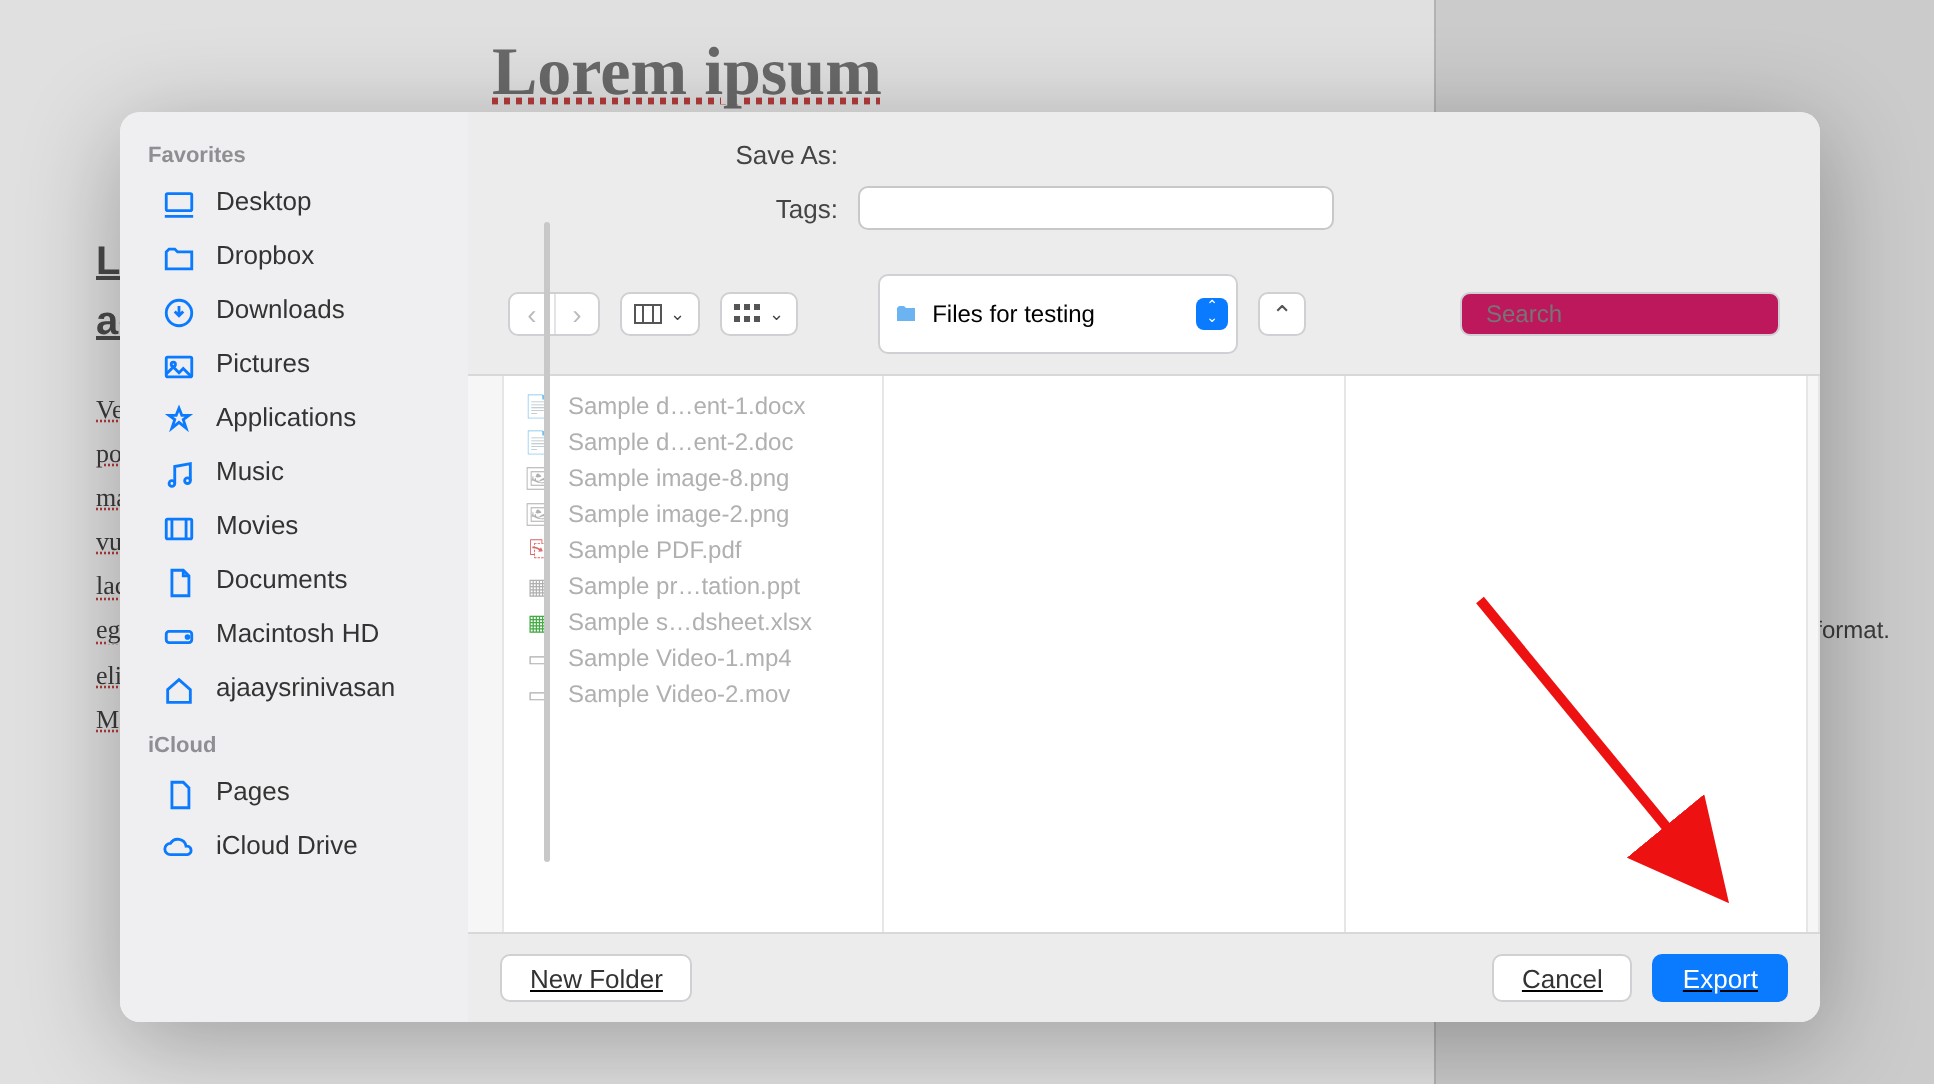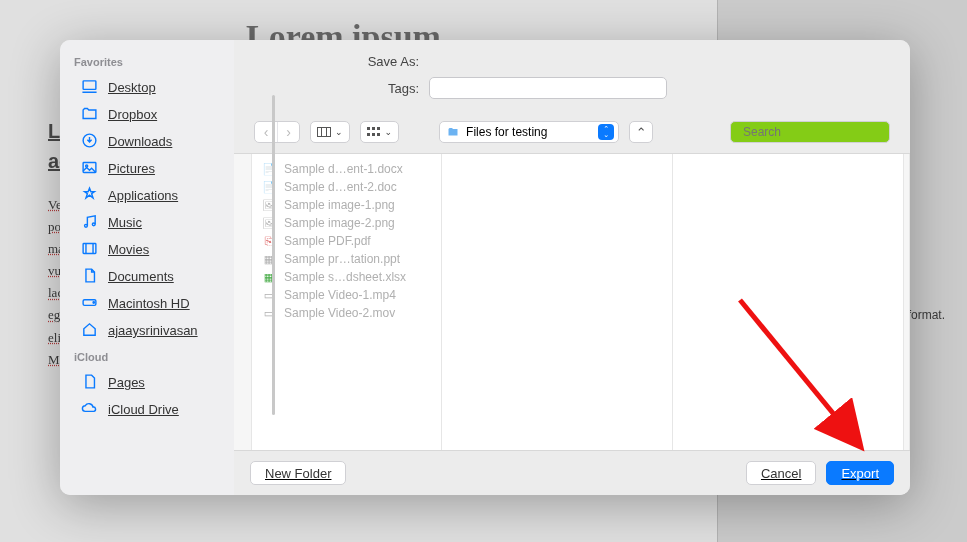--- a/index.html
+++ b/index.html
@@ -4,44 +4,44 @@
 <style>
 *{box-sizing:border-box;margin:0;padding:0;font-family:-apple-system,BlinkMacSystemFont,"Segoe UI",sans-serif;}
 body{background:#f0f0f0;width:967px;height:542px;overflow:hidden;position:relative;}
 .bg-doc{position:absolute;top:0;left:0;right:0;bottom:0;background:#fff;padding:0 30px;}
 .bg-doc h1{color:#787878;font-family:Georgia,serif;font-size:34px;font-weight:bold;text-decoration:underline;text-decoration-style:dotted;text-decoration-color:#c44;margin:18px 0 10px 216px;}
 .bg-doc h3{color:#555;font-family:Georgia,serif;font-size:20px;text-decoration:underline;margin:60px 0 10px 18px;line-height:1.5;}
 .bg-doc p{color:#444;font-family:Georgia,serif;font-size:13px;text-decoration:underline;text-decoration-style:dotted;text-decoration-color:#c44;margin:18px 0 0 18px;line-height:1.7;width:14px;}
 .bg-rightpanel{position:absolute;right:0;top:0;width:250px;height:542px;background:#e8e8e8;border-left:1px solid #ccc;}
 .bg-rightpanel .fmt{position:absolute;top:308px;right:22px;color:#444;font-size:12px;}
 .overlay{position:absolute;inset:0;background:rgba(0,0,0,0.12);}
-.dialog{position:absolute;left:60px;top:40px;width:850px;height:455px;background:#ececec;border-radius:10px;box-shadow:0 10px 50px rgba(0,0,0,0.3);display:flex;overflow:hidden;}
+.dialog{position:absolute;left:60px;top:56px;width:850px;height:455px;background:#ececec;border-radius:10px;box-shadow:0 10px 50px rgba(0,0,0,0.3);display:flex;overflow:hidden;}
 .sidebar{width:174px;height:100%;background:rgba(240,240,242,0.9);overflow-y:auto;padding:8px 0;}
 .sidebar::-webkit-scrollbar{width:4px;}
 .sb-section{color:#8e8e93;font-size:11px;font-weight:600;padding:8px 14px 4px;}
-.sb-item{display:flex;align-items:flex-end;gap:10px;padding:4px 14px;font-size:13px;color:#333;cursor:default;border-radius:5px;margin:1px 6px;text-decoration:underline;}
+.sb-item{display:flex;align-items:flex-start;gap:10px;padding:4px 14px;font-size:13px;color:#333;cursor:default;border-radius:5px;margin:1px 6px;}
 .sb-item .ic{width:18px;height:18px;display:flex;align-items:center;justify-content:center;color:#0a7aff;}
 .sb-item .ic svg{width:17px;height:17px;}
 .scrollhint{position:absolute;left:212px;top:55px;width:3px;height:320px;background:#c8c8c8;border-radius:2px;}
 .main{flex:1;display:flex;flex-direction:column;background:#ececec;}
 .top-rows{padding:14px 20px 8px;}
 .row{display:flex;align-items:center;margin-bottom:8px;}
 .row-label{width:175px;text-align:right;font-size:13px;color:#444;padding-right:10px;}
 .row .txt{flex:0 0 238px;height:22px;border:1px solid #c8c8cc;border-radius:5px;padding:2px 6px;font-size:12px;background:#fff;}
 .row .txt.focus{border:2px solid #5e9df7;outline:0;}
 .toolbar{display:flex;align-items:center;gap:10px;padding:6px 20px 10px;border-bottom:1px solid #d8d8d8;}
 .navbtns{display:flex;align-items:center;border:1px solid #d0d0d4;border-radius:5px;background:#fff;height:22px;}
 .navbtns span{width:22px;height:20px;display:flex;align-items:center;justify-content:center;color:#bbb;font-size:14px;}
 .navbtns span+span{border-left:1px solid #e4e4e8;}
 .pill{display:flex;align-items:center;gap:4px;border:1px solid #d0d0d4;border-radius:5px;background:#fff;height:22px;padding:0 6px;color:#444;font-size:12px;}
-.folder-dd{display:flex;align-items:center;gap:6px;background:#fff;border:1px solid #d0d0d4;border-radius:5px;height:22px;padding:0 4px 0 6px;min-width:180px;font-size:12px;}
+.folder-dd{display:flex;align-items:center;gap:6px;background:#fff;border:1px solid #d0d0d4;border-radius:5px;height:40px;padding:0 4px 0 6px;min-width:180px;font-size:12px;}
 .folder-dd .folder-ic{width:14px;height:12px;}
 .dd-arrows{margin-left:auto;width:16px;height:16px;background:#0a7aff;border-radius:4px;display:flex;flex-direction:column;align-items:center;justify-content:center;color:#fff;font-size:7px;line-height:6px;}
 .up-btn{width:24px;height:22px;border:1px solid #d0d0d4;border-radius:5px;background:#fff;display:flex;align-items:center;justify-content:center;font-size:13px;color:#555;}
-.search-box{flex:1;max-width:160px;height:22px;border:1px solid #d0d0d4;border-radius:5px;background:#84cc16;display:flex;align-items:center;padding:0 6px;gap:6px;margin-left:auto;}
+.search-box{flex:1;max-width:160px;height:22px;border:1px solid #d0d0d4;border-radius:5px;background:#be185d;display:flex;align-items:center;padding:0 6px;gap:6px;margin-left:auto;}
 .search-box input{border:0;outline:0;flex:1;font-size:12px;background:transparent;}
 .filecols{flex:1;display:flex;background:#fff;border-bottom:1px solid #d8d8d8;overflow:hidden;}
 .col{border-right:1px solid #e6e6e6;overflow-y:auto;padding:6px 0;}
 .col.c0{width:18px;background:#f6f6f6;}
 .col.c1{width:190px;}
 .col.c2,.col.c3{flex:1;}
 .col.c4{width:6px;background:#f6f6f6;}
 .file-item{display:flex;align-items:center;gap:8px;padding:2px 10px;font-size:12px;color:#b0b0b0;cursor:default;}
 .file-item .fi{width:14px;height:14px;display:flex;align-items:center;justify-content:center;font-size:11px;}
 .bottom-bar{display:flex;align-items:center;padding:10px 16px;gap:10px;text-decoration:underline;}
@@ -242,21 +242,21 @@
         <div class="file-item">
             <span class="fi">📄</span>
             <span>Sample d…ent-1.docx</span>
           </div>
         <div class="file-item">
             <span class="fi">📄</span>
             <span>Sample d…ent-2.doc</span>
           </div>
         <div class="file-item">
             <span class="fi">🖼</span>
-            <span>Sample image-1.png</span>
+            <span>Sample image-8.png</span>
           </div>
         <div class="file-item">
             <span class="fi">🖼</span>
             <span>Sample image-2.png</span>
           </div>
         <div class="file-item">
             <span class="fi" style="color:#d66;">⎘</span>
             <span>Sample PDF.pdf</span>
           </div>
         <div class="file-item">

